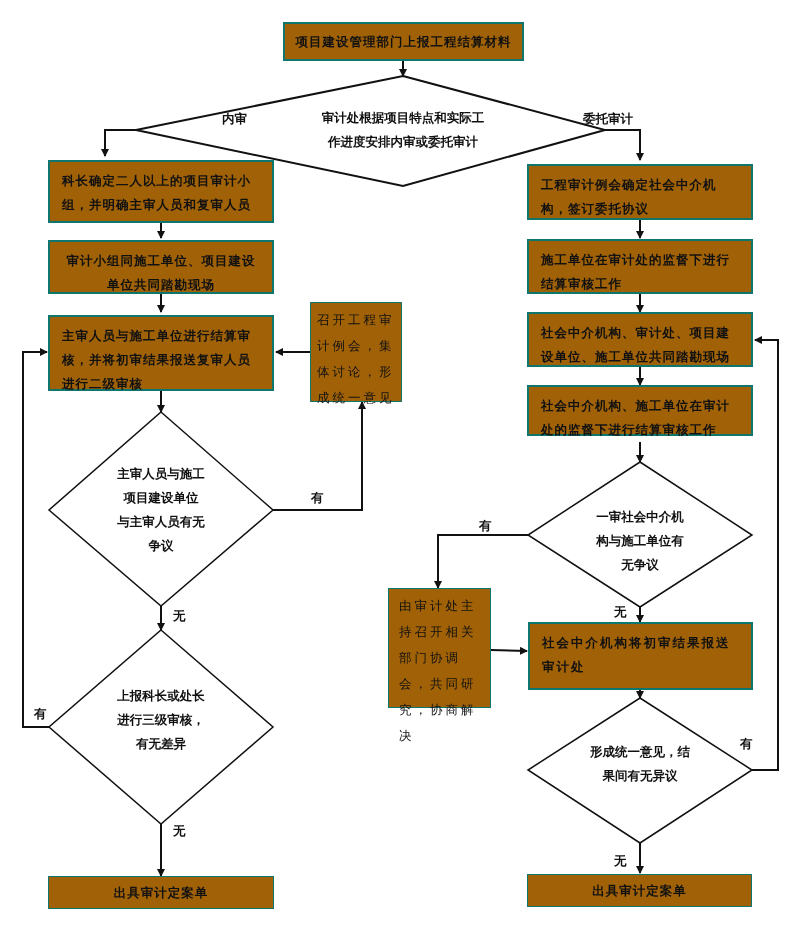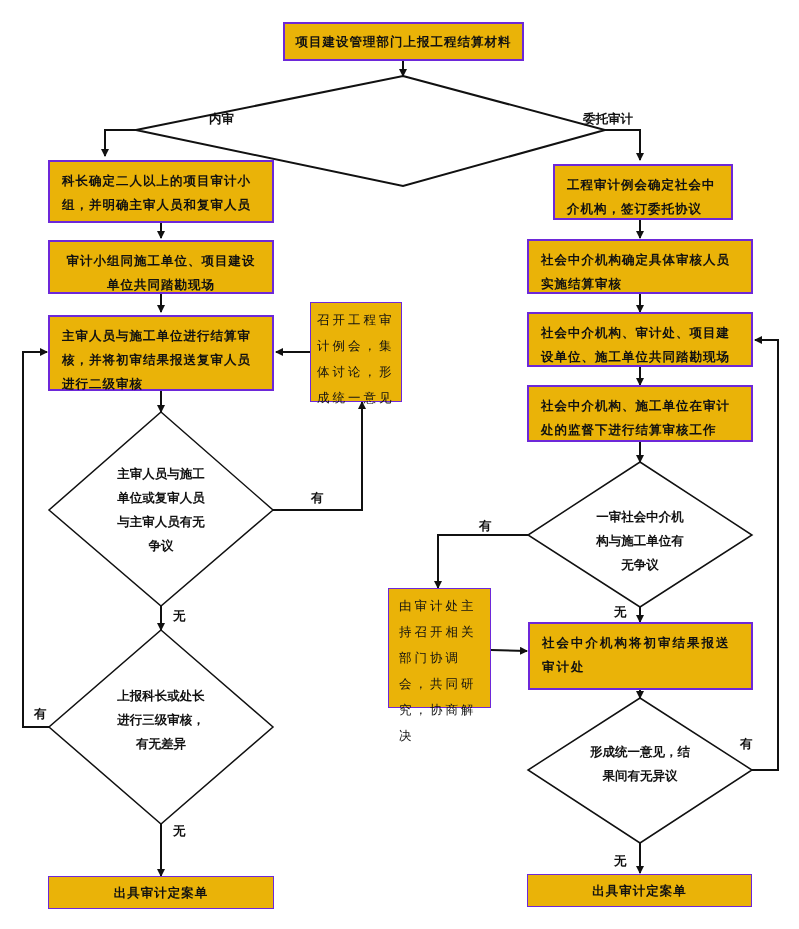--- a/index.html
+++ b/index.html
@@ -1,19 +1,19 @@
 <!DOCTYPE html>
 <html><head>
 <meta charset="utf-8">
 <style>
   html, body { margin: 0; padding: 0; background: #ffffff; }
   body { width: 799px; height: 929px; position: relative; overflow: hidden;
          font-family: "DejaVu Serif", "Liberation Serif", serif; color: #111; }
   #canvas { position: absolute; left: 0; top: 0; }
-  .box { position: absolute; border: 2px solid #6d28d9; background: #eab308; box-sizing: border-box;
+  .box { position: absolute; border: 2px solid #0f766e; background: #a16207; box-sizing: border-box;
          font-size: 12.5px; line-height: 24px; padding: 7px 12px; font-weight: bold; letter-spacing: 1px; }
   .box.center { text-align: center; display: flex; align-items: center; justify-content: center; padding: 0; }
   .box.thin { border-width: 1.5px; font-weight: normal; line-height: 26px; letter-spacing: 3px; font-size: 12.5px; }
   .dtext { position: absolute; text-align: center; font-size: 12.5px; line-height: 24px; font-weight: bold; }
   .lbl { position: absolute; font-size: 12.5px; font-weight: bold; }
 </style>
 </head>
 <body>
 
 <svg id="canvas" width="799" height="929" viewBox="0 0 799 929">
@@ -66,68 +66,70 @@
 
     <line x1="640" y1="843" x2="640" y2="873" marker-end="url(#arr)"></line>
   </g>
 </svg>
 
 <div class="box center" style="left:184px; top:22px; width:162px; height:39px; left:283px; width:241px;">
   <span>项目建设管理部门上报工程结算材料</span>
 </div>
 
 <div class="dtext" style="left:283px; top:106px; width:240px;">
+  <div>审计处根据项目特点和实际工</div>
+  <div>作进度安排内审或委托审计</div>
 </div>
-<div class="lbl" style="left:183px; top:111px;padding-left:26px;">内审</div>
+<div class="lbl" style="left:196px; top:111px;padding-left:26px;">内审</div>
 <div class="lbl" style="left:583px; top:111px;text-align:right;">委托审计</div>
 
 <div class="box" style="left:48px; top:160px; width:226px; height:63px;">
   <span>科长确定二人以上的项目审计小组，并明确主审人员和复审人员</span>
 </div>
 <div class="box" style="left:48px; top:240px; width:226px; height:54px;text-align:center;">
   <span>审计小组同施工单位、项目建设单位共同踏勘现场</span>
 </div>
 <div class="box" style="left:48px; top:315px; width:226px; height:76px;">
   <span>主审人员与施工单位进行结算审核，并将初审结果报送复审人员进行二级审核</span>
 </div>
 <div class="box thin" style="left:310px; top:302px; width:92px; height:100px; padding:4px 6px;">
   <span>召开工程审计例会，集体讨论，形成统一意见</span>
 </div>
 
 <div class="dtext" style="left:101px; top:462px; width:120px; line-height:24px;">
   <div>主审人员与施工</div>
-  <div>单位或复审人员</div>
+  <div>项目建设单位</div>
   <div>与主审人员有无</div>
   <div>争议</div>
 </div>
 <div class="lbl" style="left:311px; top:490px;">有</div>
 <div class="lbl" style="left:173px; top:608px;">无</div>
 
 <div class="dtext" style="left:101px; top:684px; width:120px;">
   <div>上报科长或处长</div>
   <div>进行三级审核，</div>
   <div>有无差异</div>
 </div>
 <div class="lbl" style="left:34px; top:706px;">有</div>
 <div class="lbl" style="left:173px; top:823px;">无</div>
 
 <div class="box center" style="left:48px; top:876px; width:226px; height:33px; border-width:1.5px;">
   <span>出具审计定案单</span>
 </div>
 
-<div class="box" style="left:553px; top:164px; width:180px; height:56px;">
+<div class="box" style="left:527px; top:164px; width:226px; height:56px;">
   <span>工程审计例会确定社会中介机构，签订委托协议</span>
 </div>
 <div class="box" style="left:527px; top:239px; width:226px; height:55px;">
-  <span>社会中介机构确定具体审核人员实施结算审核</span>
+  <span>施工单位在审计处的监督下进行结算审核工作</span>
 </div>
 <div class="box" style="left:527px; top:312px; width:226px; height:55px;">
   <span>社会中介机构、审计处、项目建设单位、施工单位共同踏勘现场</span>
 </div>
-<div class="box" style="left:527px; top:385px; width:226px; height:57px;">
+<div class="box" style="left:527px; top:385px; width:226px; height:51px;">
   <span>社会中介机构、施工单位在审计处的监督下进行结算审核工作</span>
 </div>
 
 <div class="dtext" style="left:580px; top:505px; width:120px;">
   <div>一审社会中介机</div>
   <div>构与施工单位有</div>
   <div>无争议</div>
 </div>
 <div class="lbl" style="left:479px; top:518px;">有</div>
 <div class="lbl" style="left:614px; top:604px;">无</div>

